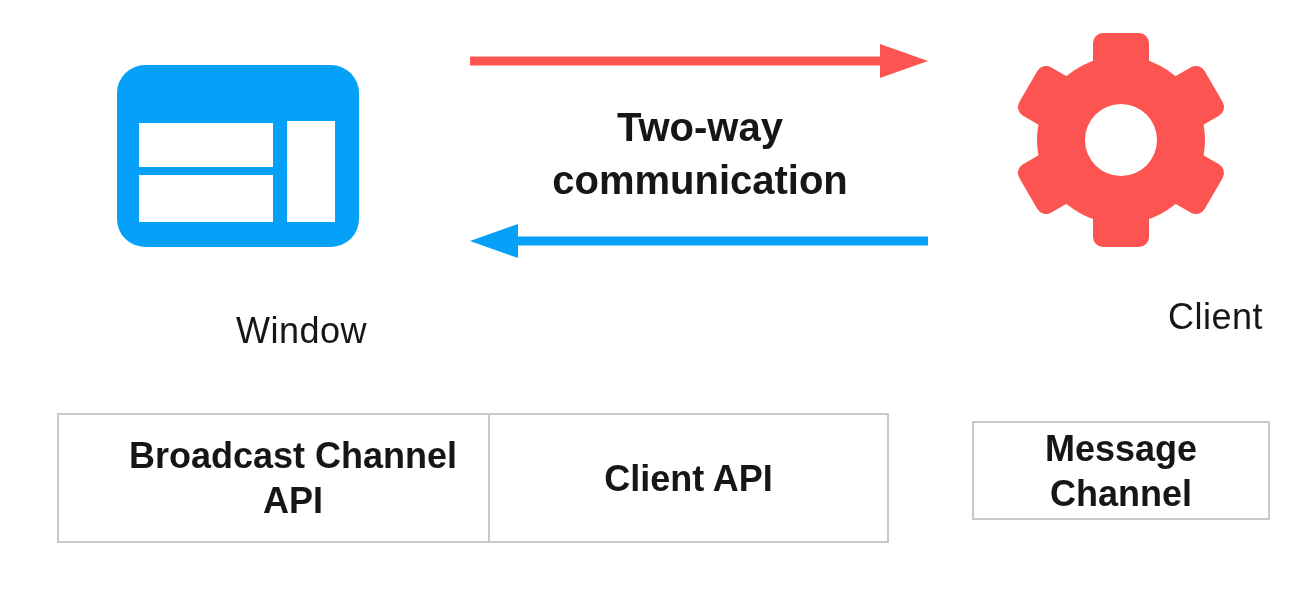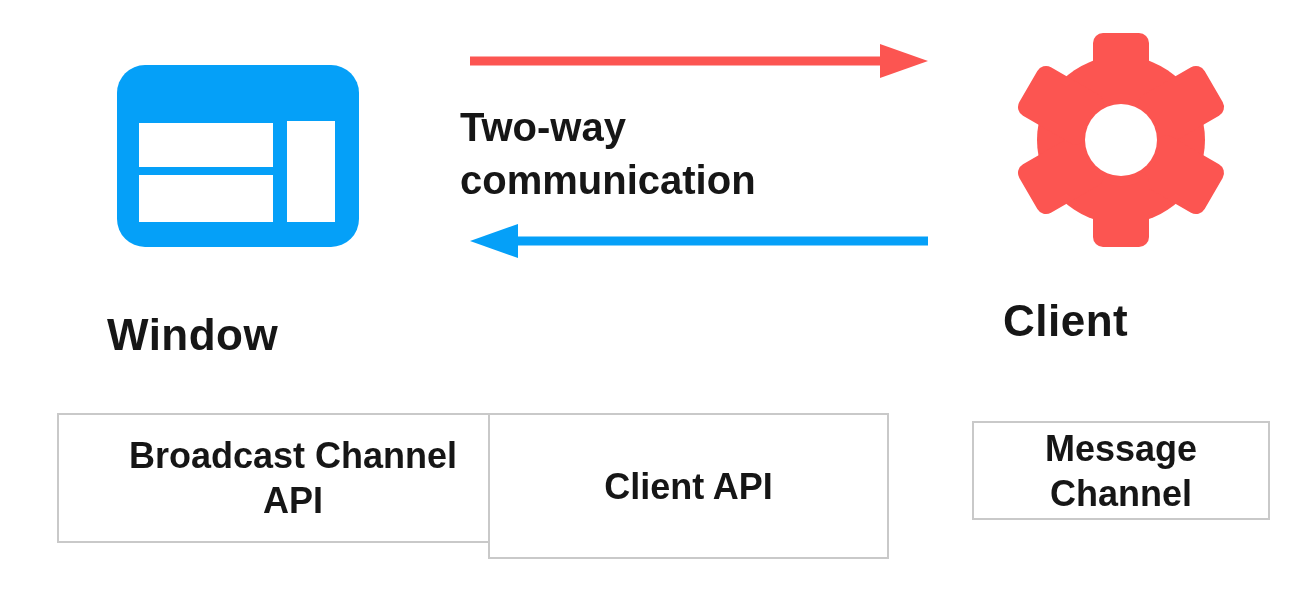--- a/index.html
+++ b/index.html
@@ -9,32 +9,32 @@
     position: relative;
     width: 1304px;
     height: 594px;
     background: #ffffff;
     overflow: hidden;
   }
   .abs { position: absolute; }
   .node-label {
     position: absolute;
     width: 260px;
-    text-align: left;
-    font-size: 44px;
-    font-weight: 700;
+    text-align: right;
+    font-size: 36px;
+    font-weight: 400;
     color: #161616;
     letter-spacing: 0.5px;
   }
   .connection-label {
     position: absolute;
     left: 460px;
     top: 101px;
     width: 480px;
-    text-align: left;
+    text-align: center;
     font-size: 40px;
     line-height: 1.32;
     font-weight: 700;
     color: #161616;
     white-space: pre-line;
   }
   .channel-box {
     position: absolute;
     background: #ffffff;
     border: 2px solid #C9C9C9;
@@ -85,17 +85,17 @@
       <rect x="-28" y="-107" width="56" height="75" rx="10" transform="rotate(300)"></rect>
     </g>
     <circle cx="0" cy="0" r="36" fill="#ffffff"></circle>
   </svg>
 
   <div class="node-label" style="left:107px; top:310px;">Window</div>
   <div class="node-label" style="left:1003px; top:296px;">Client</div>
 
   <div class="channel-box" style="left:29px; top:413px; width:472px; height:130px;margin-left:28px;">Broadcast Channel
 API</div>
-  <div class="channel-box" style="left:488px; top:413px; width:401px; height:146px;">Client API</div>
+  <div class="channel-box" style="left:488px; top:413px; width:401px; height:130px;">Client API</div>
   <div class="channel-box" style="left:972px; top:421px; width:298px; height:99px;">Message
 Channel</div>
 
 </div>
 
 </body></html>

